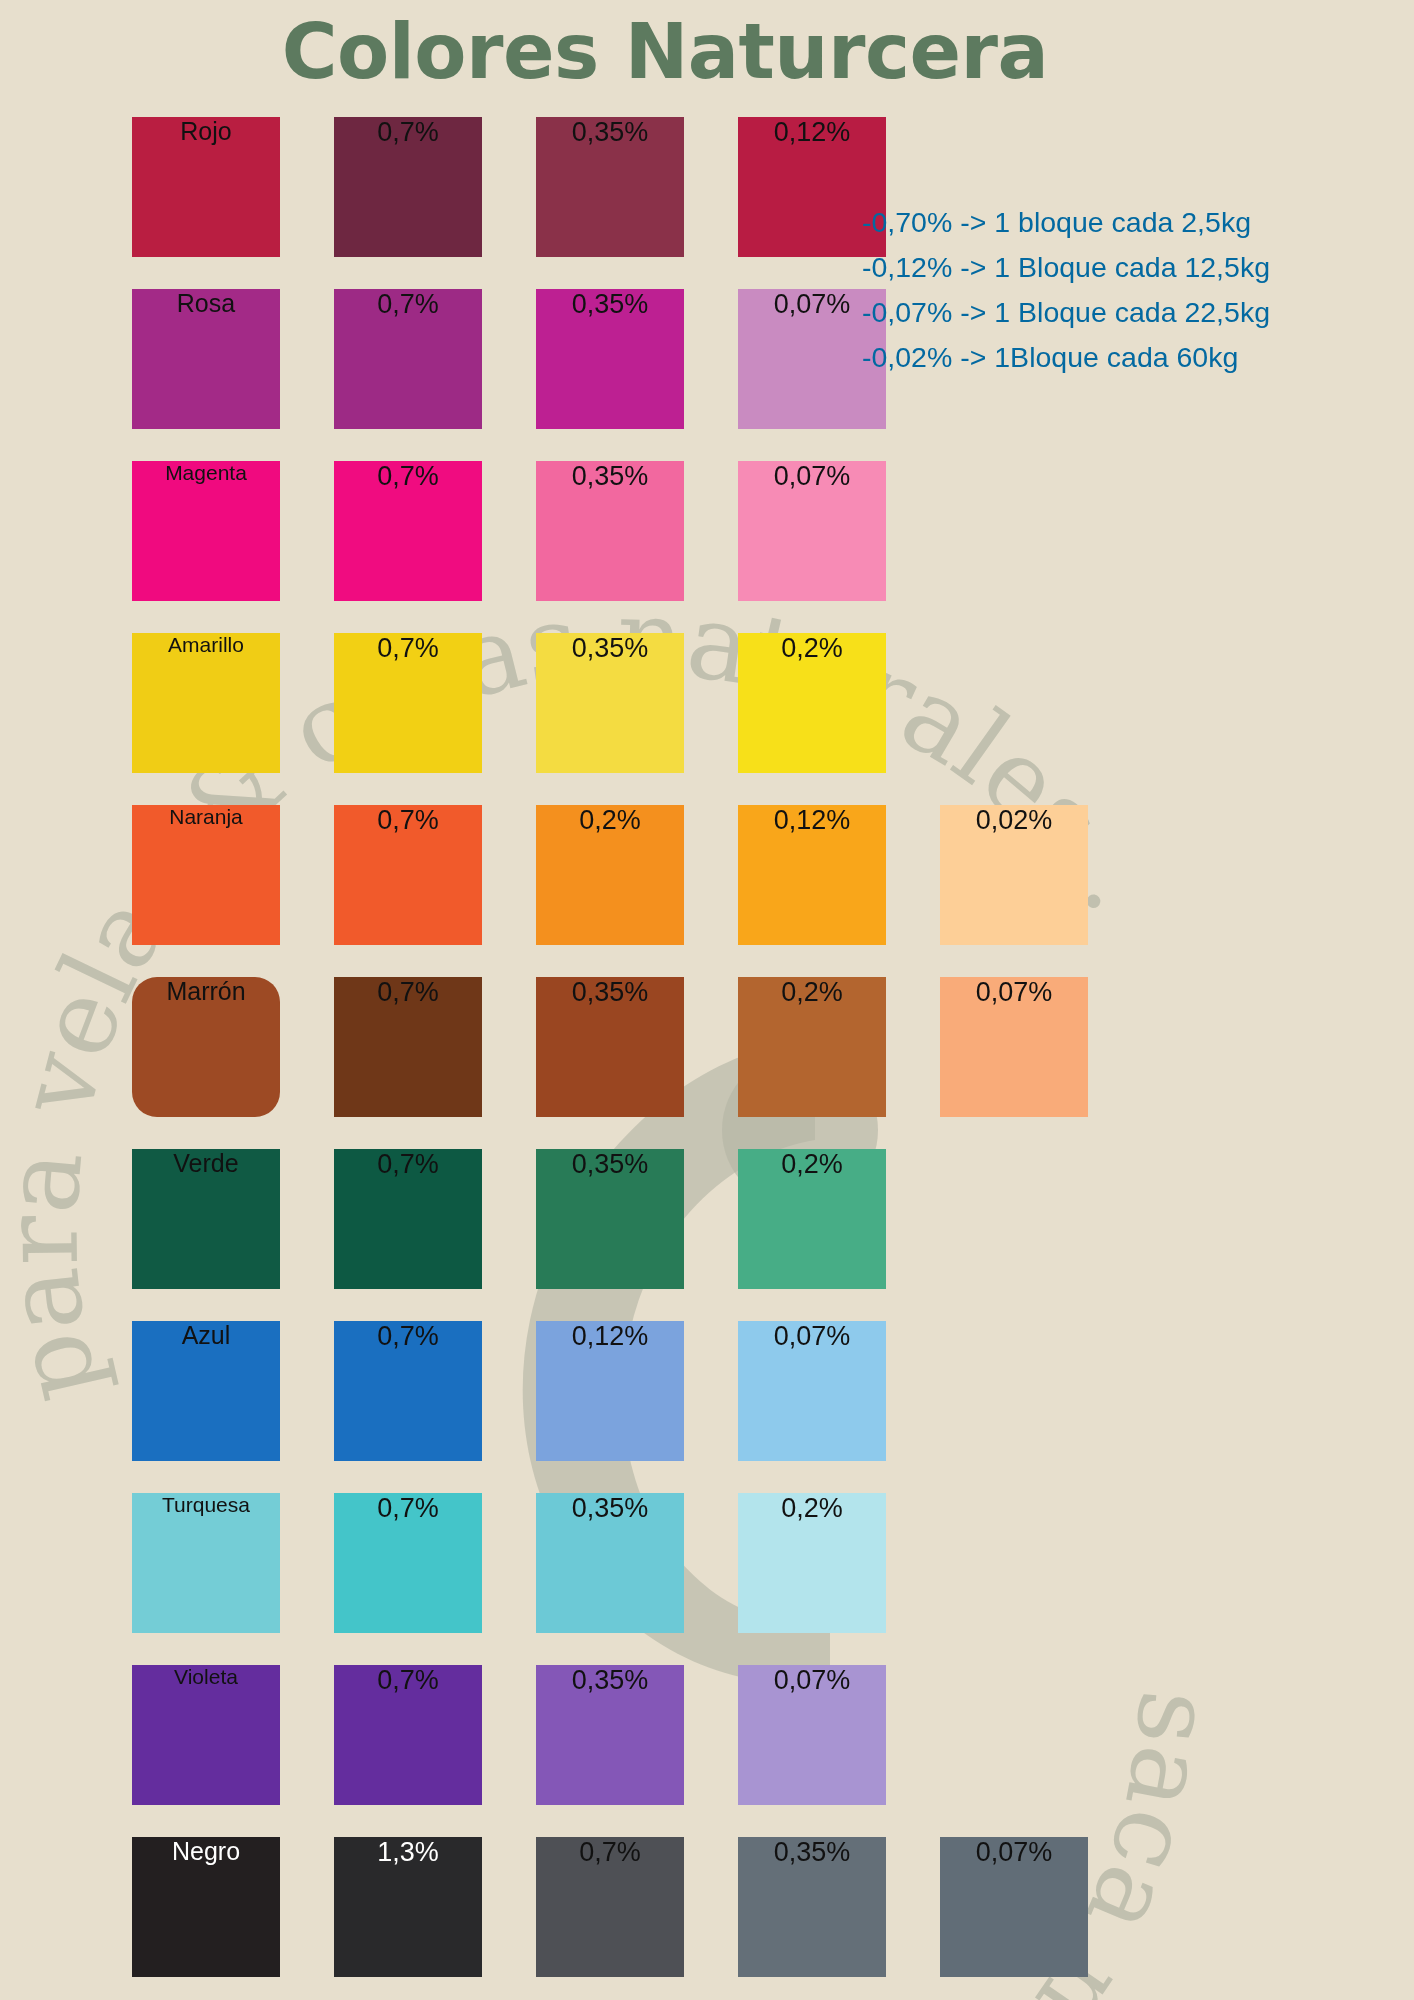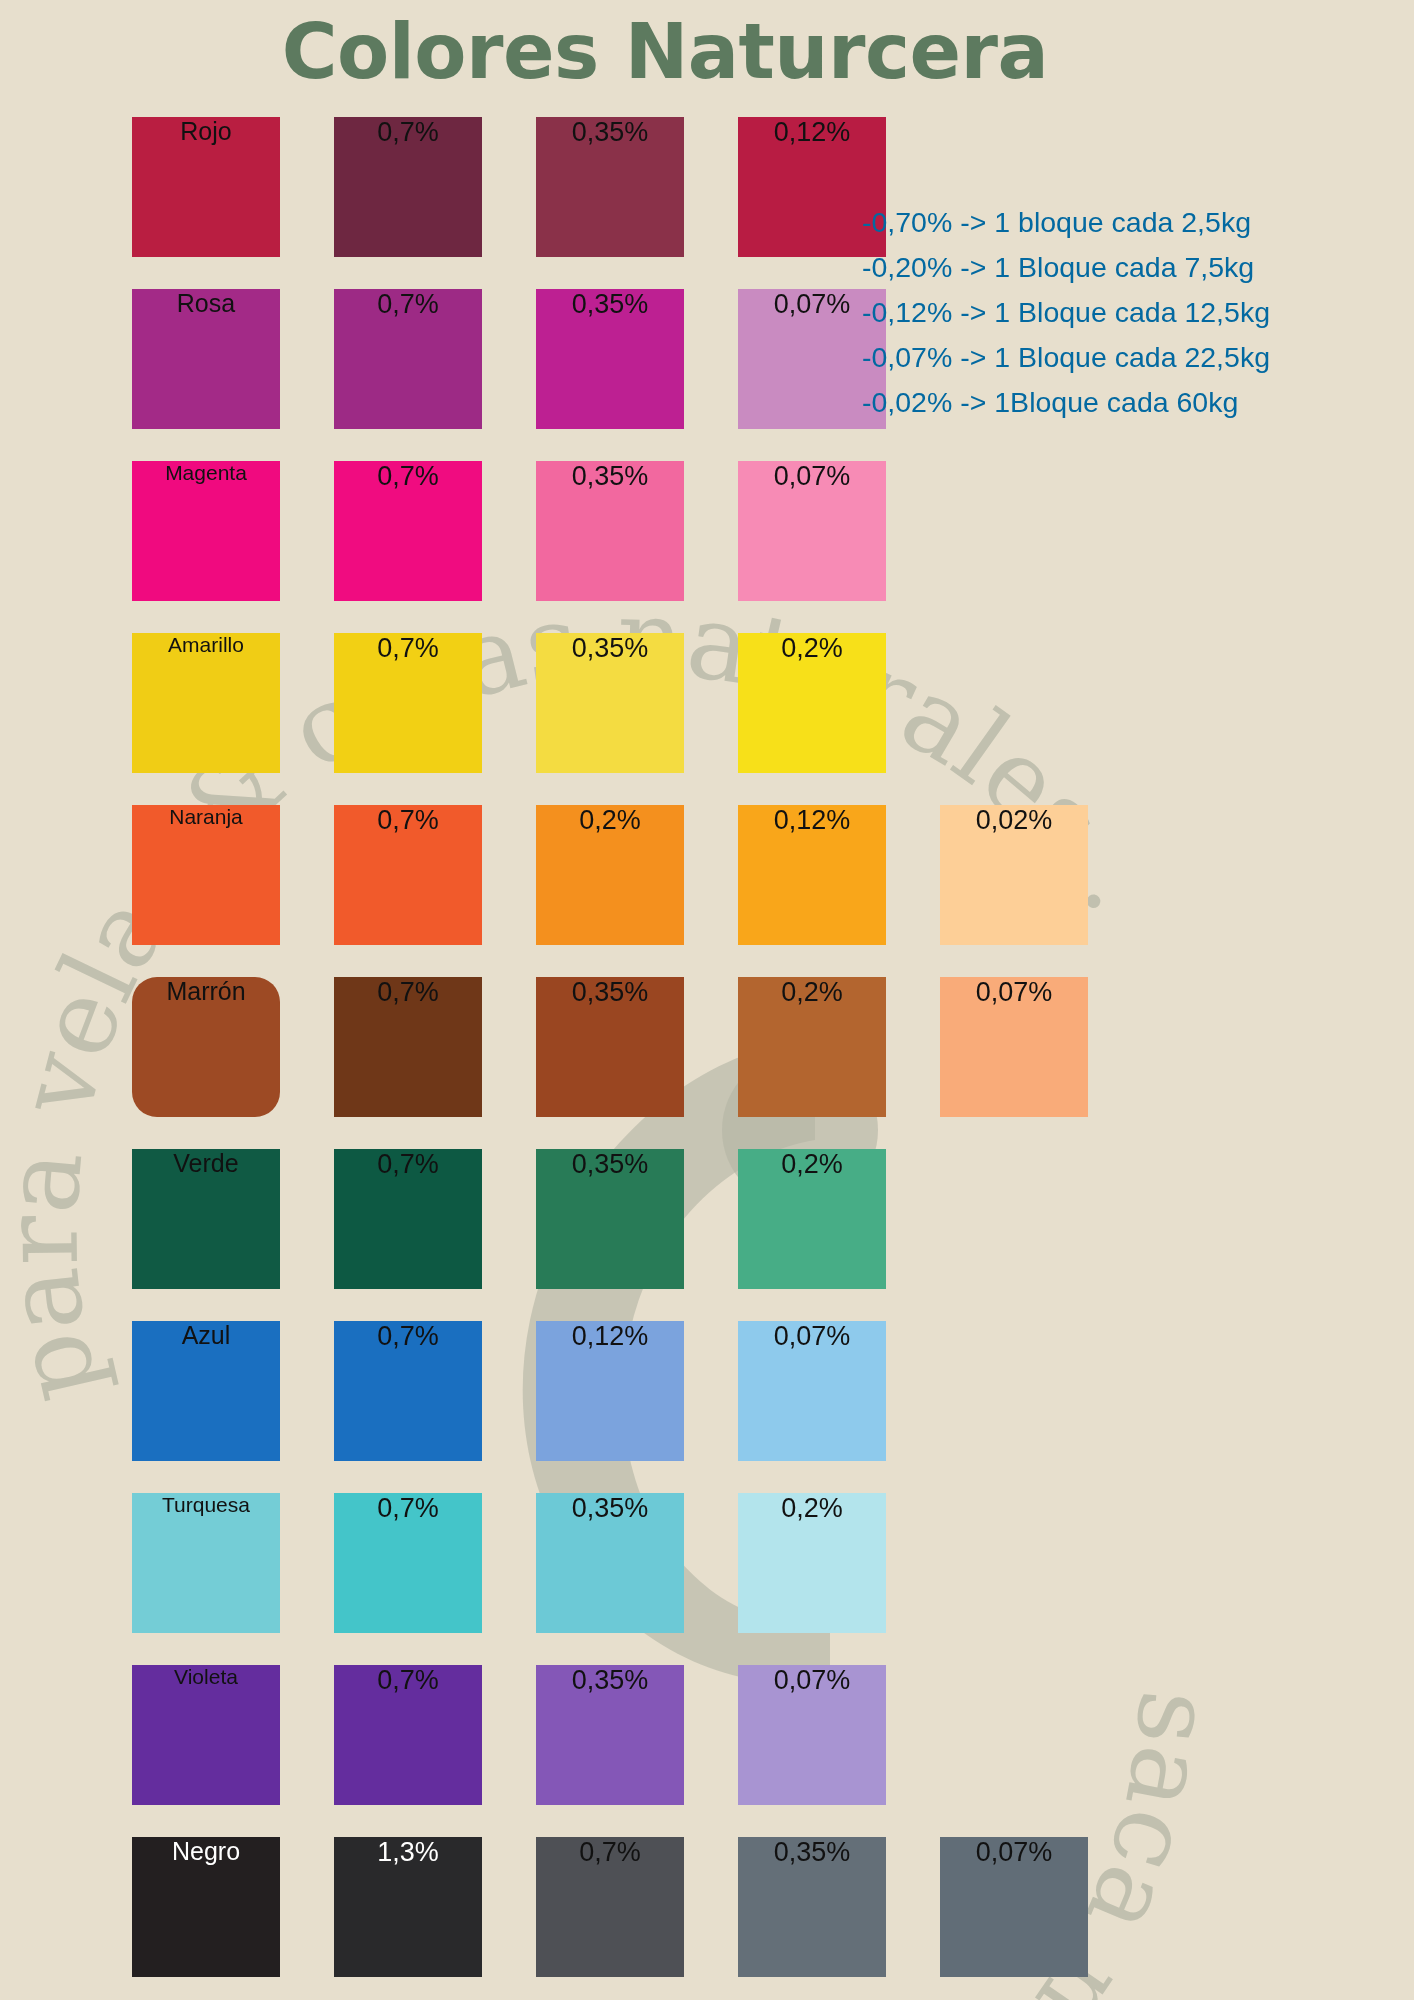--- a/index.html
+++ b/index.html
@@ -290,19 +290,18 @@
           <span class="lbl">0,35%</span>
         </div>
         <div class="swatch s4" style="background: rgb(97, 109, 119);">
           <span class="lbl">0,07%</span>
         </div>
       </div>
     </div>
 
   <div id="legend">
       <span class="legend-line">-0,70% -&gt; 1 bloque cada 2,5kg</span>
-      <span class="legend-line">-0,20% -&gt; 1 Bloque cada 7,5kg</span>
       <span class="legend-line">-0,12% -&gt; 1 Bloque cada 12,5kg</span>
       <span class="legend-line">-0,07% -&gt; 1 Bloque cada 22,5kg</span>
       <span class="legend-line">-0,02% -&gt; 1Bloque cada 60kg</span>
     </div>
 
 </div>
 
 </body></html>

